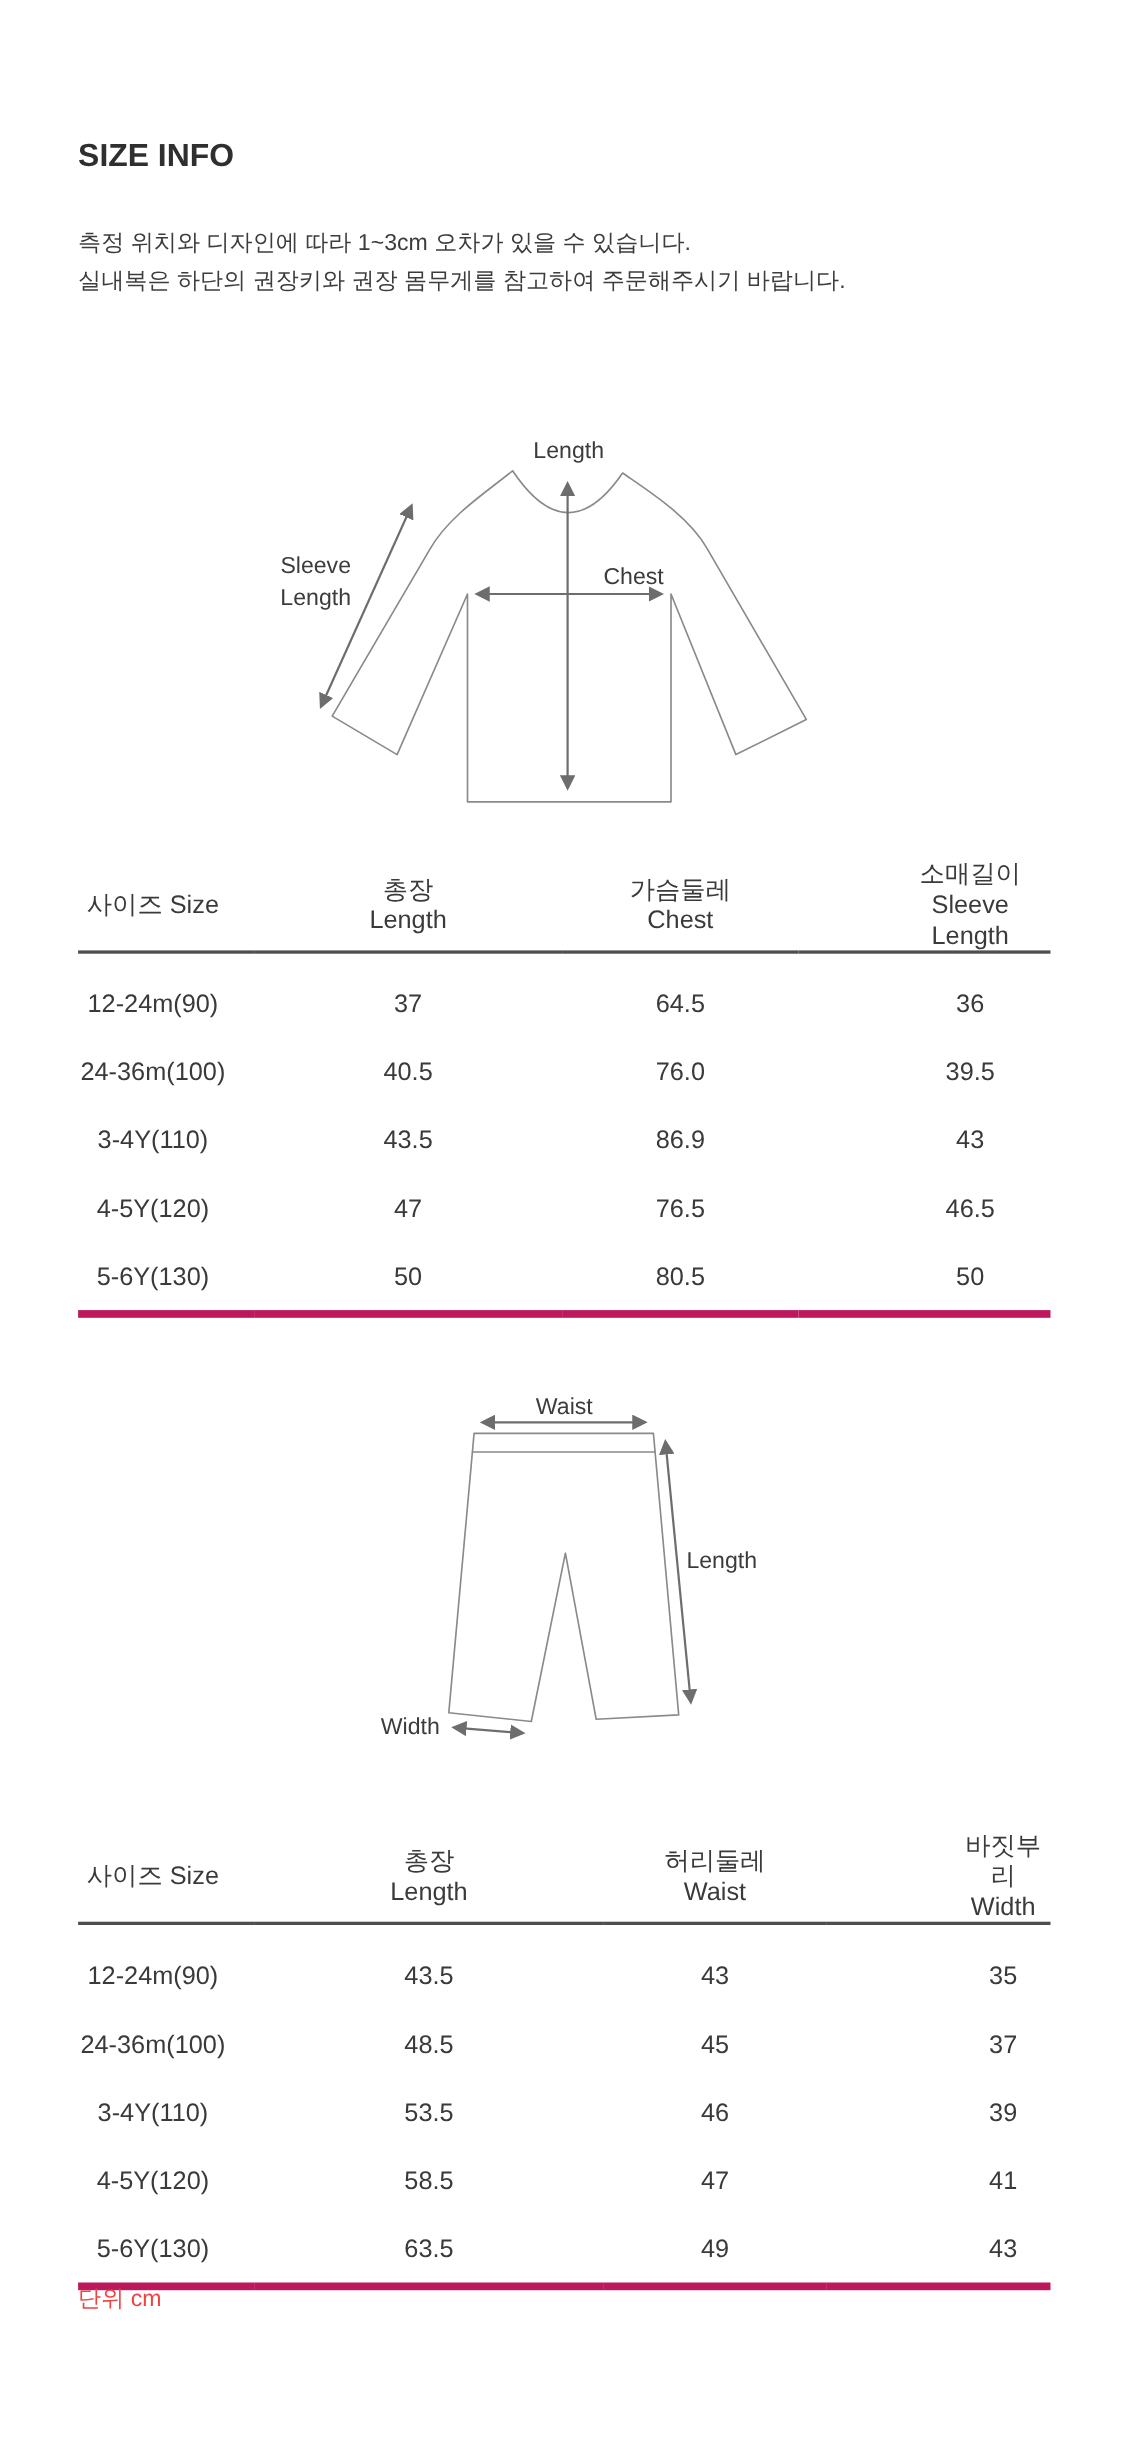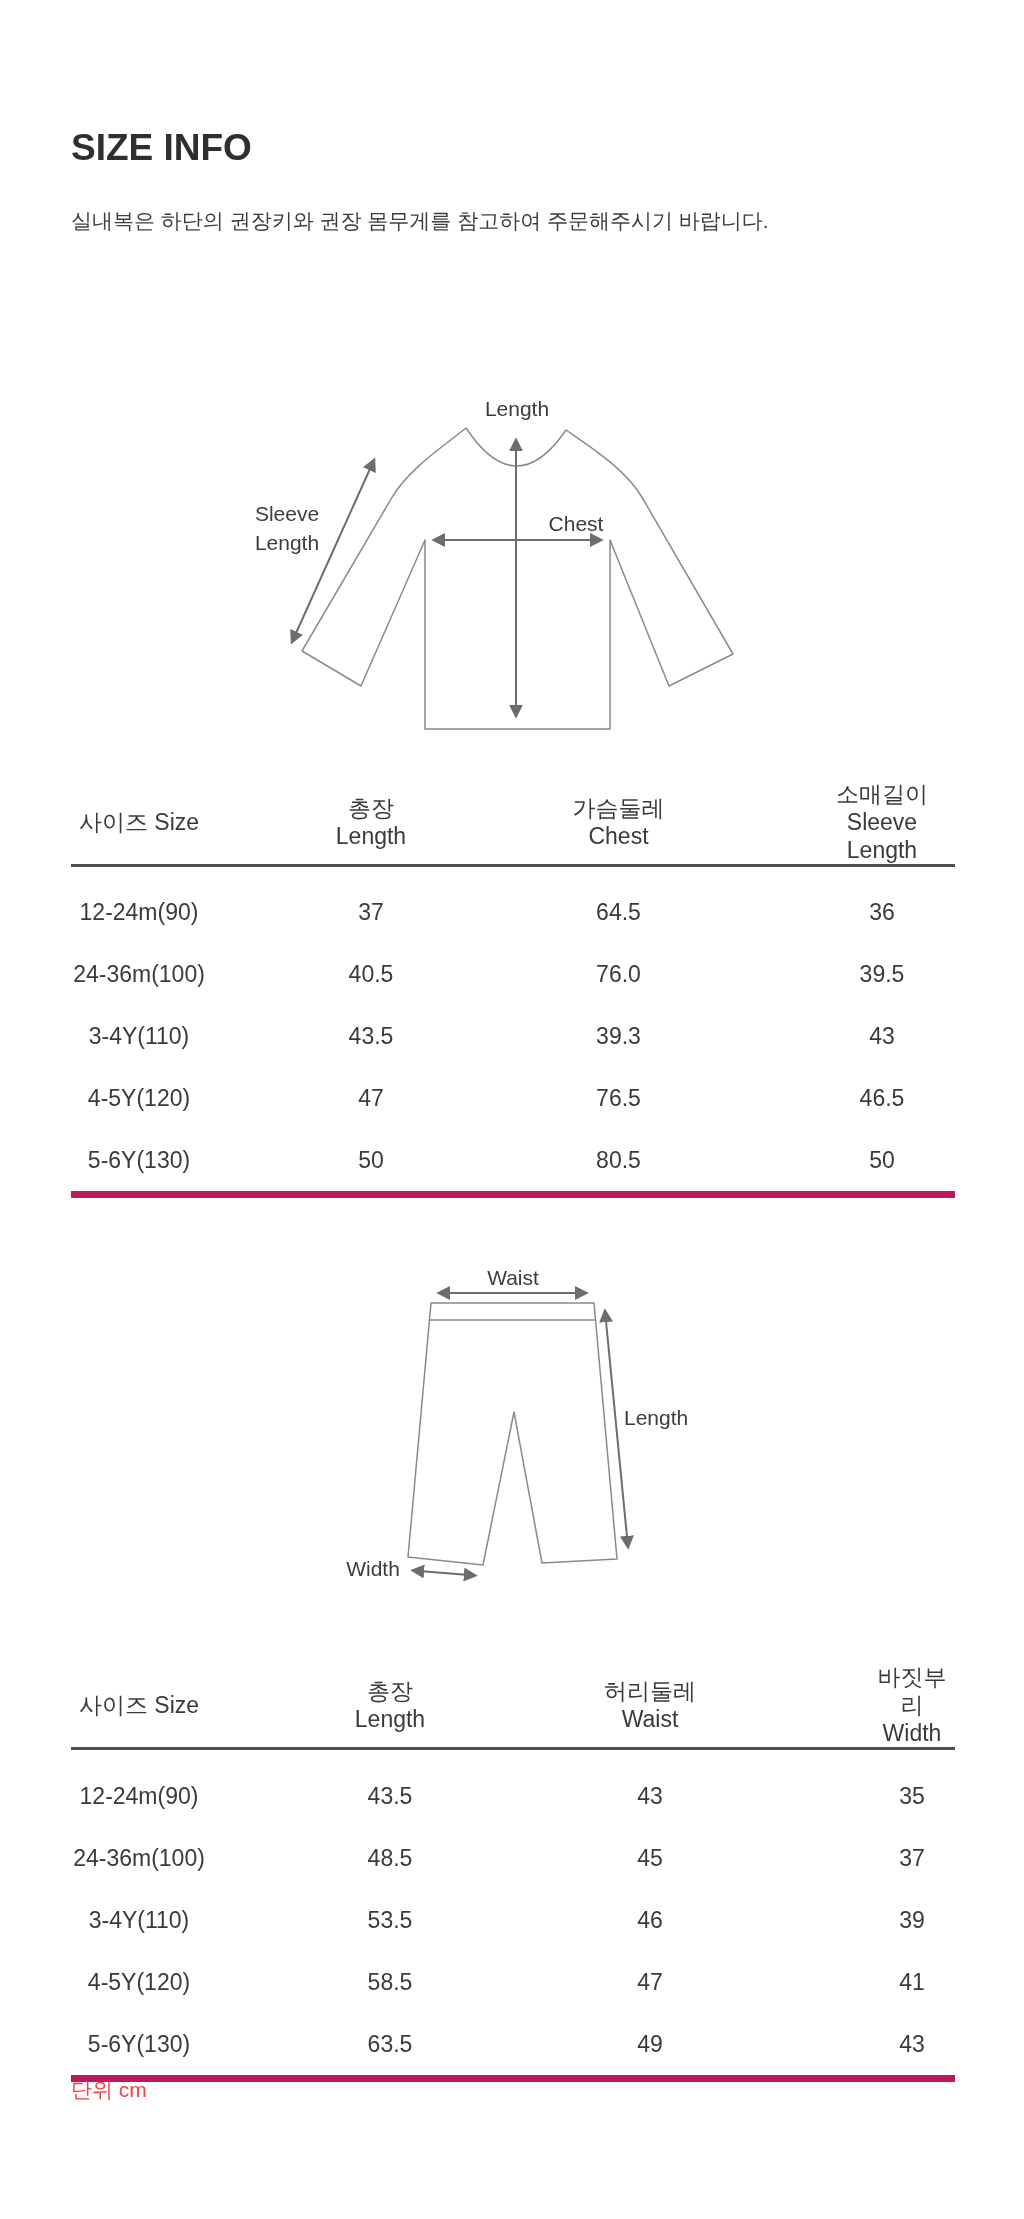--- a/index.html
+++ b/index.html
@@ -8,21 +8,21 @@
     width:1024px;
     height:2219px;
     background:#ffffff;
     font-family:"Liberation Sans","DejaVu Sans",sans-serif;
     color:#3a3a3a;
     overflow:hidden;
   }
   
   #title{
     position:absolute;left:71px;top:103px;
-    font-size:37px;font-weight:700;color:#2f2f2f;
+    font-size:29px;font-weight:700;color:#2f2f2f;
     line-height:40px;letter-spacing:0px;
   }
   
   #notes{
     position:absolute;left:71px;top:203px;width:720px;
     font-size:21px;line-height:35px;color:#3c3c3c;
   }
   
   .diagram{position:absolute;}
   #shirt-diagram{left:240px;top:395px;}
@@ -68,20 +68,21 @@
   }
 </style>
 </head>
 <body>
 
 <div id="page">
 
   <h1 id="title">SIZE INFO</h1>
 
   <div id="notes">
+    <div>측정 위치와 디자인에 따라 1~3cm 오차가 있을 수 있습니다.</div>
     <div>실내복은 하단의 권장키와 권장 몸무게를 참고하여 주문해주시기 바랍니다.</div>
   </div>
 
   <svg id="shirt-diagram" class="diagram" width="520" height="350" viewBox="240 395 520 350">
     <defs>
       <marker id="ah-t" viewBox="0 0 10 10" refX="8" refY="5" markerWidth="7" markerHeight="7" orient="auto-start-reverse">
         <path d="M0,0 L10,5 L0,10 z" fill="#6d6d6d"></path>
       </marker>
     </defs>
     <path class="outline" d="M466,428 C444,446 408,469 391,499 L302,651 L361,686 L425,540 L425,729 L610,729 L610,540
@@ -128,21 +129,21 @@
         </tr>
         <tr>
           <td>24-36m(100)</td>
           <td>40.5</td>
           <td>76.0</td>
           <td>39.5</td>
         </tr>
         <tr>
           <td>3-4Y(110)</td>
           <td>43.5</td>
-          <td>39.3</td>
+          <td>86.9</td>
           <td>43</td>
         </tr>
         <tr>
           <td>4-5Y(120)</td>
           <td>47</td>
           <td>76.5</td>
           <td>46.5</td>
         </tr>
         <tr>
           <td>5-6Y(130)</td>

